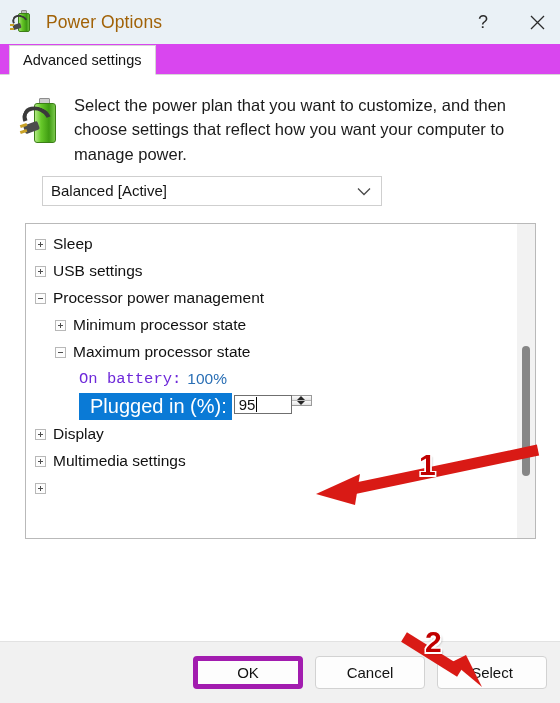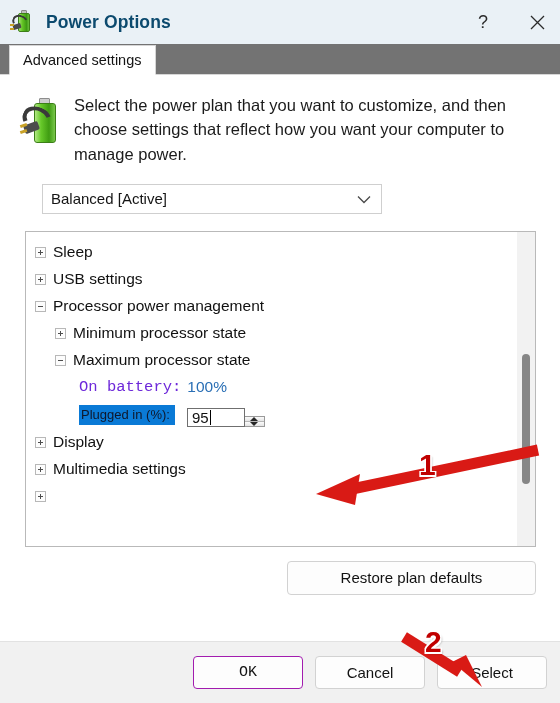--- a/index.html
+++ b/index.html
@@ -86,23 +86,23 @@
     position: absolute;
     width: 4px; height: 1.6px;
     background: #c9a227;
     left: -1px;
   }
   .batt-prong1 { top: 15px; }
   .batt-prong2 { top: 19px; }
 
   .title-text {
     font-size: 17.5px;
-    color: #0c4a6e;
+    color: #a16207;
     letter-spacing: 0.1px;
-    font-weight: 700;
+    font-weight: 400;
   }
   .title-buttons {
     margin-left: auto;
     display: flex;
     align-items: stretch;
     height: 100%;
   }
   .tb-btn {
     width: 46px;
     display: flex;
@@ -111,21 +111,21 @@
     color: #2b2b2b;
     cursor: default;
   }
   .tb-help { font-size: 18px; }
   .tb-close svg { display: block; }
   .tb-spacer { width: 8px; }
 
   
   .tabstrip {
     height: 31px;
-    background: #737373;
+    background: #d946ef;
     display: flex;
     align-items: flex-start;
     padding-left: 9px;
     box-sizing: border-box;
     flex: 0 0 auto;
     border-bottom: 1px solid #d6d6d6;
     position: relative;
   }
   .tab {
     height: 30px;
@@ -213,21 +213,21 @@
   .d-prong-b { top: 35px; transform: rotate(-20deg); }
 
   .desc-text {
     font-size: 16.5px;
     line-height: 1.47;
     color: #1b1b1b;
     max-width: 438px;
   }
 
   .plan-select-wrap {
-    margin: 18px 0 0 25px;
+    margin: 10px 0 0 25px;
     width: 340px;
     height: 30px;
     position: relative;
     padding-left: 17px;
   }
   .plan-select {
     width: 100%;
     height: 100%;
     border: 1px solid #cfcfcf;
     background: #ffffff;
@@ -323,29 +323,29 @@
   .leaf-label { color: #6d28d9; font-family: Liberation Mono, monospace; }
   .leaf-value {
     color: #2a6fb5;
     margin-left: 6px;
   }
 
   
   .node.editing { padding-left: 53px; height: 28px; }
   .sel-label {
     background: #0a7ad6;
-    color: #0f172a;
-    padding: 3px 5px 4px 2px;
+    color: #ffffff;
+    padding: 3px 5px 4px 11px;
     line-height: 1;
-    font-size: 13px;
+    font-size: 20px;
   }
   .spin-wrap {
     display: flex;
-    align-items: flex-end;
-    margin-left: 12px;
+    align-items: flex-start;
+    margin-left: 2px;
     height: 24px;
   }
   .spin-input {
     width: 58px;
     border: 1px solid #6f6f6f;
     background: #ffffff;
     display: flex;
     align-items: center;
     padding-left: 4px;
     font-size: 15px;
@@ -419,21 +419,21 @@
     background: #f1f1f1;
     border-top: 1px solid #e2e2e2;
     display: flex;
     align-items: center;
     justify-content: flex-end;
     padding-right: 13px;
     gap: 12px;
     box-sizing: border-box;
   }
   .btn-footer { width: 110px; height: 33px; }
-  .btn-default { border: 1px solid #a21caf; font-family: Liberation Mono, monospace; }
+  .btn-default { border: 5px solid #a21caf; }
 
   
   .anno {
     position: absolute;
     inset: 0;
     pointer-events: none;
     z-index: 50;
   }
   .anno-num {
     position: absolute;
@@ -574,23 +574,20 @@
           <span class="toggle plus"></span>
         </div>
 
       </div>
 
       <div class="scrollbar">
         <div class="scroll-thumb"></div>
       </div>
     </div>
 
-    <div class="restore-row">
-      <div class="btn btn-restore">Restore plan defaults</div>
-    </div>
 
   </div>
 
   <div class="footer">
     <div class="btn btn-footer btn-default">OK</div>
     <div class="btn btn-footer">Cancel</div>
     <div class="btn btn-footer">Select</div>
   </div>
 </div>
 

